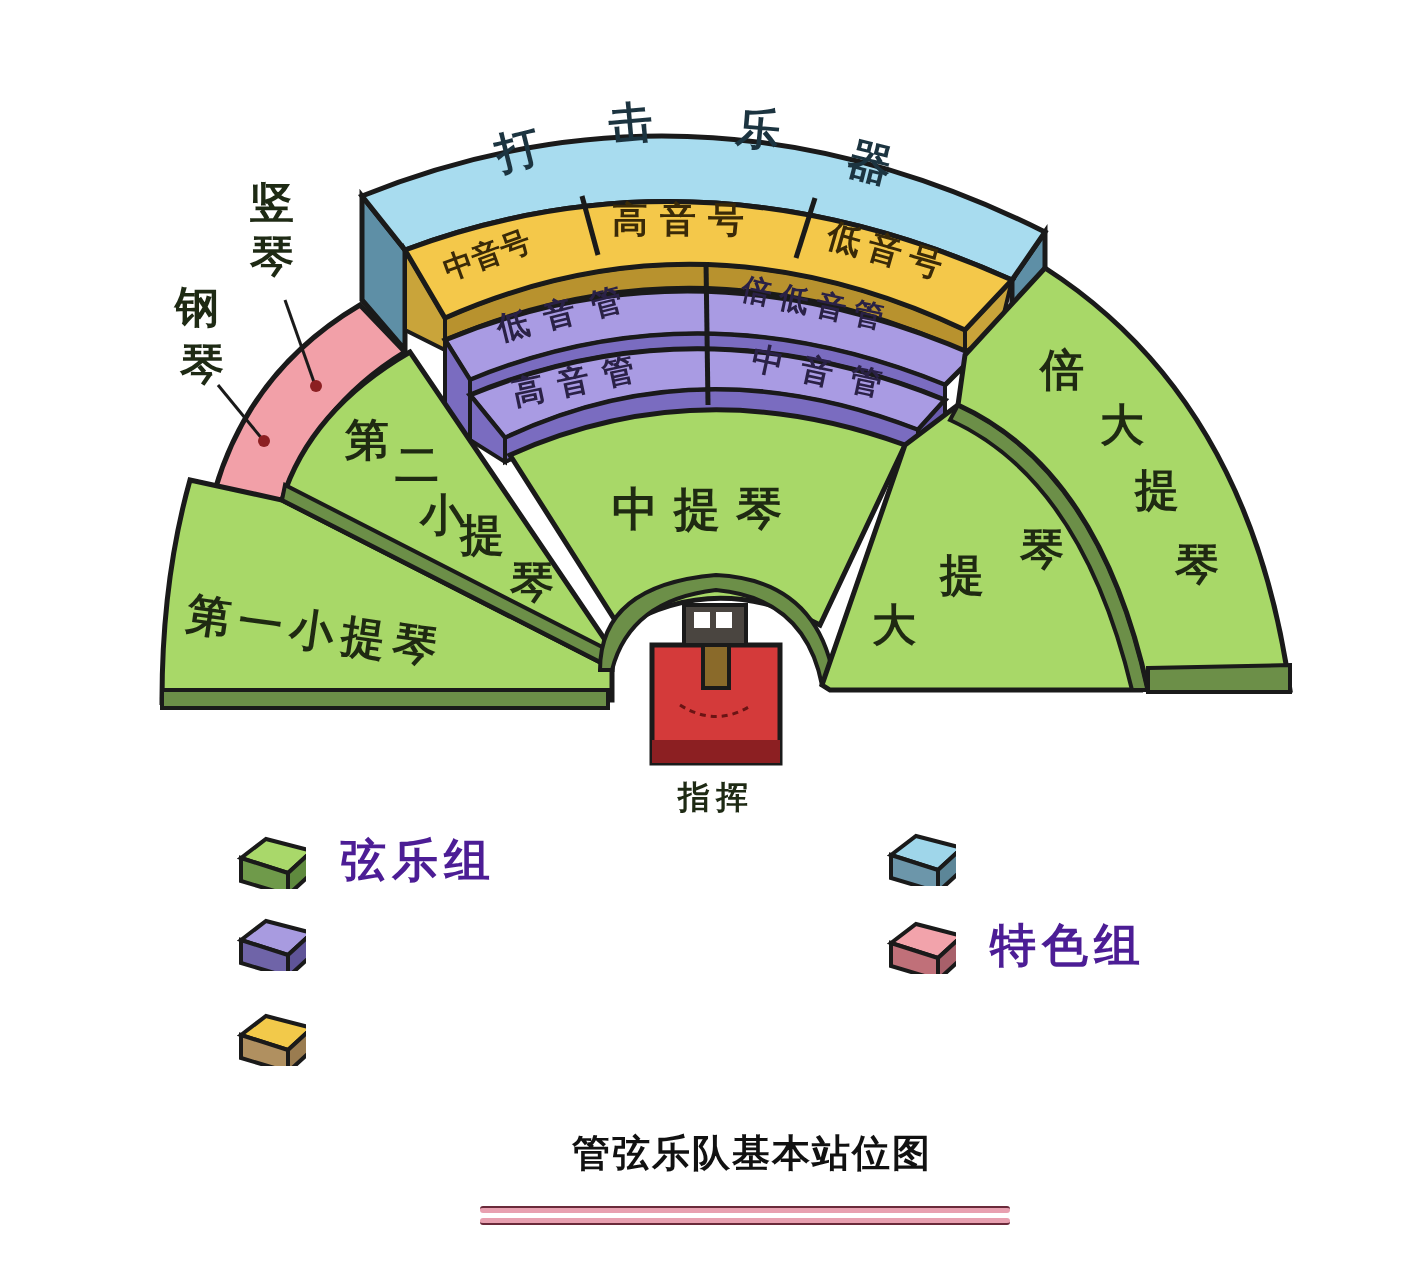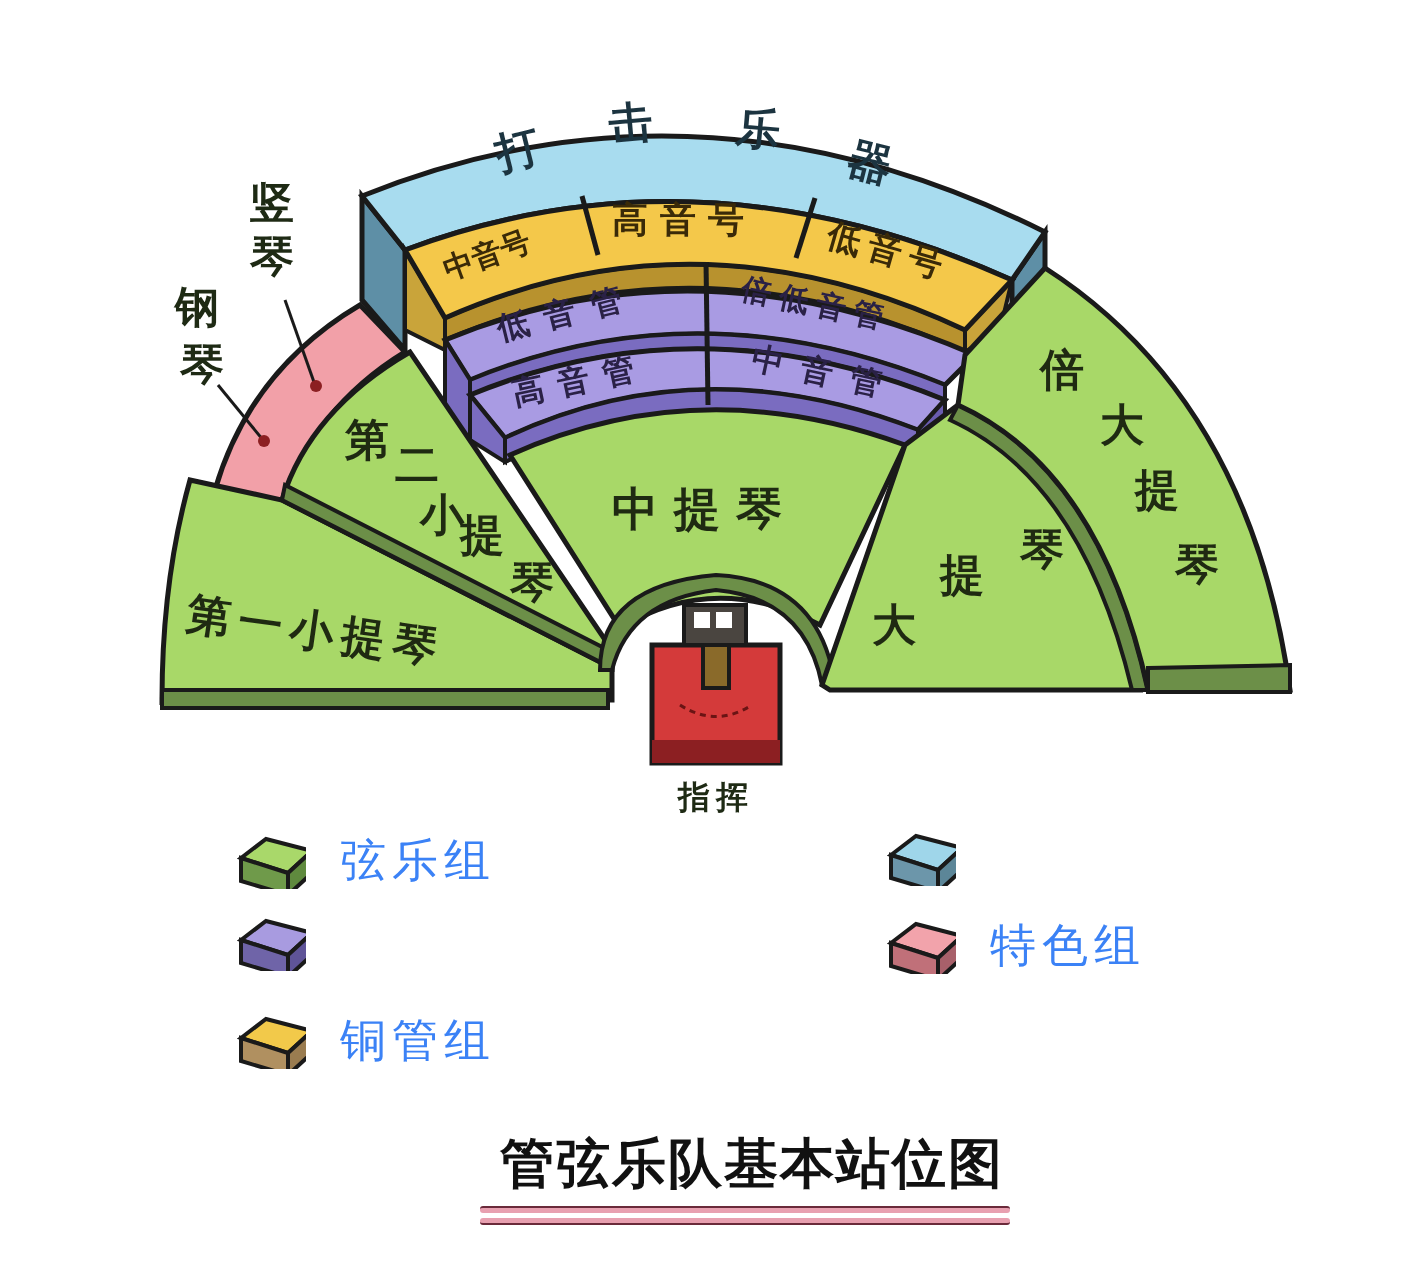--- a/index.html
+++ b/index.html
@@ -6,23 +6,23 @@
   body { width: 1425px; height: 1280px; position: relative; overflow: hidden;
          font-family: "DejaVu Sans", "Liberation Sans", sans-serif; }
   .frame { position: absolute; left: 0; top: 0; width: 1425px; height: 1280px; }
   svg text { font-family: "DejaVu Sans", "Liberation Sans", sans-serif; font-weight: bold; fill: #1e2a14; }
   .lbl-dark { fill: #1f2a12; }
   .lbl-brass { fill: #3a2a08; }
   .lbl-wood { fill: #2a2146; }
   .lbl-perc { fill: #1c3440; }
   .legend { position: absolute; display: flex; align-items: center; gap: 34px; }
   .legend .swatch { width: 70px; height: 56px; position: relative; }
-  .legend .label { font-size: 46px; color: #3b82f6; letter-spacing: 6px; font-weight: normal; }
+  .legend .label { font-size: 46px; color: #4c1d95; letter-spacing: 6px; font-weight: bold; }
   .title { position: absolute; left: 482px; top: 1128px; width: 540px; text-align: center;
-           font-size: 54px; font-weight: bold; color: #111; letter-spacing: 2px; }
+           font-size: 38px; font-weight: bold; color: #111; letter-spacing: 2px; }
   .underline { position: absolute; left: 480px; width: 530px; height: 5px; border-radius: 3px; }
 </style>
 </head>
 <body>
 
 <div class="frame">
 <svg width="1425" height="1280" viewBox="0 0 1425 1280" xmlns="http://www.w3.org/2000/svg">
   <defs></defs>
 
   <g>
@@ -149,21 +149,20 @@
     <path d="M5,25 L52,40 L52,62 L5,48 Z" fill="#6f64a8" stroke="#1a1a1a" stroke-width="4"></path>
     <path d="M52,40 L76,18 L76,40 L52,62 Z" fill="#5f5498" stroke="#1a1a1a" stroke-width="4"></path>
   </svg>
 </div>
 <div class="legend" style="left:236px; top:1010px;">
   <svg class="swatch" width="80" height="66">
     <path d="M5,25 L30,6 L76,18 L52,40 Z" fill="#f2c94a" stroke="#1a1a1a" stroke-width="4"></path>
     <path d="M5,25 L52,40 L52,62 L5,48 Z" fill="#b09060" stroke="#1a1a1a" stroke-width="4"></path>
     <path d="M52,40 L76,18 L76,40 L52,62 Z" fill="#9a7c50" stroke="#1a1a1a" stroke-width="4"></path>
   </svg>
-  <span class="label">铜管组</span>
 </div>
 
 
 <div class="legend" style="left:886px; top:830px;">
   <svg class="swatch" width="80" height="66">
     <path d="M5,25 L30,6 L76,18 L52,40 Z" fill="#9fd6ea" stroke="#1a1a1a" stroke-width="4"></path>
     <path d="M5,25 L52,40 L52,62 L5,48 Z" fill="#6c96aa" stroke="#1a1a1a" stroke-width="4"></path>
     <path d="M52,40 L76,18 L76,40 L52,62 Z" fill="#5c8698" stroke="#1a1a1a" stroke-width="4"></path>
   </svg>
 </div>

